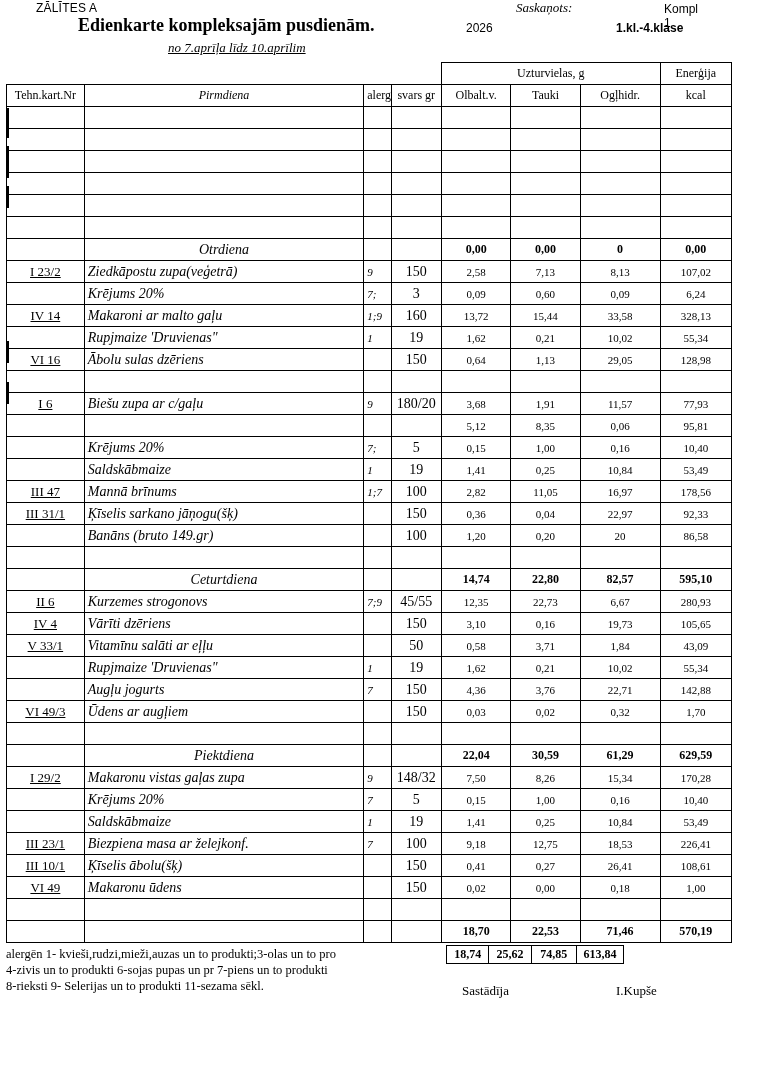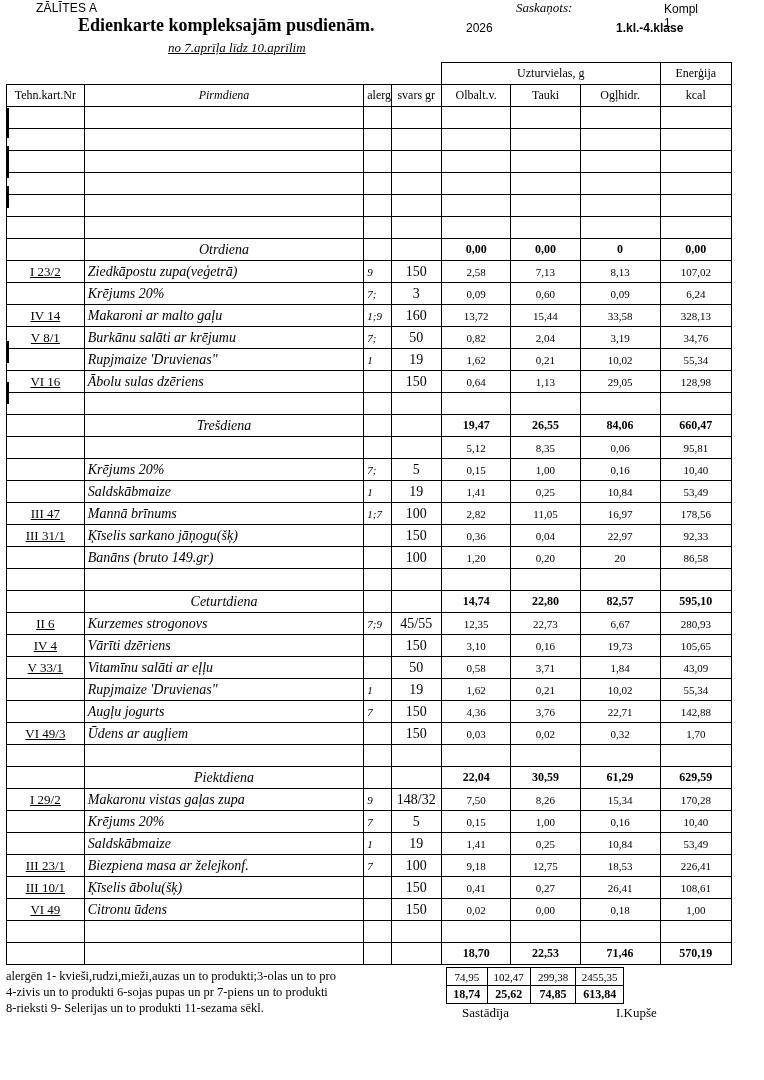--- a/index.html
+++ b/index.html
@@ -223,30 +223,20 @@
           <td class="c-tk-td">IV 14</td>
           <td class="c-name-td">Makaroni ar malto gaļu</td>
           <td class="c-alg-td">1;9</td>
           <td class="c-sv-td">160</td>
           <td class="num">13,72</td>
           <td class="num">15,44</td>
           <td class="num">33,58</td>
           <td class="num">328,13</td>
         </tr>
         <tr>
-          <td class="c-tk-td">V 8/1</td>
-          <td class="c-name-td">Burkānu salāti ar krējumu</td>
-          <td class="c-alg-td">7;</td>
-          <td class="c-sv-td">50</td>
-          <td class="num">0,82</td>
-          <td class="num">2,04</td>
-          <td class="num">3,19</td>
-          <td class="num">34,76</td>
-        </tr>
-        <tr>
           <td class="c-tk-td"></td>
           <td class="c-name-td">Rupjmaize 'Druvienas"</td>
           <td class="c-alg-td">1</td>
           <td class="c-sv-td">19</td>
           <td class="num">1,62</td>
           <td class="num">0,21</td>
           <td class="num">10,02</td>
           <td class="num">55,34</td>
         </tr>
         <tr>
@@ -263,28 +253,28 @@
           <td class="c-tk-td"></td>
           <td class="c-name-td"></td>
           <td class="c-alg-td"></td>
           <td class="c-sv-td"></td>
           <td class="num"></td>
           <td class="num"></td>
           <td class="num"></td>
           <td class="num"></td>
         </tr>
         <tr>
-          <td class="c-tk-td"></td>
-          <td class="c-name-day">Trešdiena</td>
-          <td class="c-alg-td"></td>
-          <td class="c-sv-td"></td>
-          <td class="numb">19,47</td>
-          <td class="numb">26,55</td>
-          <td class="numb">84,06</td>
-          <td class="numb">660,47</td>
+          <td class="c-tk-td">I 6</td>
+          <td class="c-name-td">Biešu zupa ar  c/gaļu</td>
+          <td class="c-alg-td">9</td>
+          <td class="c-sv-td">180/20</td>
+          <td class="num">3,68</td>
+          <td class="num">1,91</td>
+          <td class="num">11,57</td>
+          <td class="num">77,93</td>
         </tr>
         <tr>
           <td class="c-tk-td"></td>
           <td class="c-name-td"></td>
           <td class="c-alg-td"></td>
           <td class="c-sv-td"></td>
           <td class="num">5,12</td>
           <td class="num">8,35</td>
           <td class="num">0,06</td>
           <td class="num">95,81</td>
@@ -484,21 +474,21 @@
           <td class="c-name-td">Ķīselis ābolu(šķ)</td>
           <td class="c-alg-td"></td>
           <td class="c-sv-td">150</td>
           <td class="num">0,41</td>
           <td class="num">0,27</td>
           <td class="num">26,41</td>
           <td class="num">108,61</td>
         </tr>
         <tr>
           <td class="c-tk-td">VI 49</td>
-          <td class="c-name-td">Citronu ūdens</td>
+          <td class="c-name-td">Makaronu ūdens</td>
           <td class="c-alg-td"></td>
           <td class="c-sv-td">150</td>
           <td class="num">0,02</td>
           <td class="num">0,00</td>
           <td class="num">0,18</td>
           <td class="num">1,00</td>
         </tr>
         <tr>
           <td class="c-tk-td"></td>
           <td class="c-name-td"></td>
@@ -529,26 +519,20 @@
 
     <table class="ftot">
       <colgroup>
           <col class="f1">
           <col class="f2">
           <col class="f3">
           <col class="f4">
         </colgroup>
       <tbody>
         <tr>
-          <td>74,95</td>
-          <td>102,47</td>
-          <td>299,38</td>
-          <td>2455,35</td>
-        </tr>
-        <tr>
           <td class="b">18,74</td>
           <td class="b">25,62</td>
           <td class="b">74,85</td>
           <td class="b">613,84</td>
         </tr>
       </tbody>
     </table>
 
     <div class="sast">Sastādīja</div>
     <div class="kupse">I.Kupše</div>

